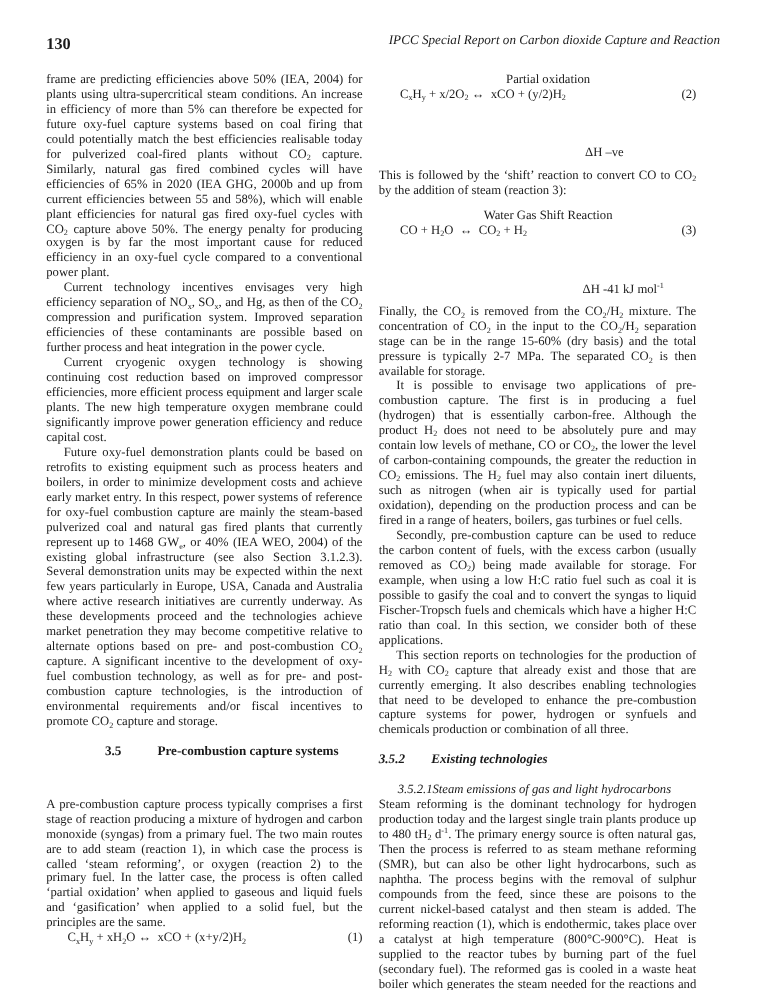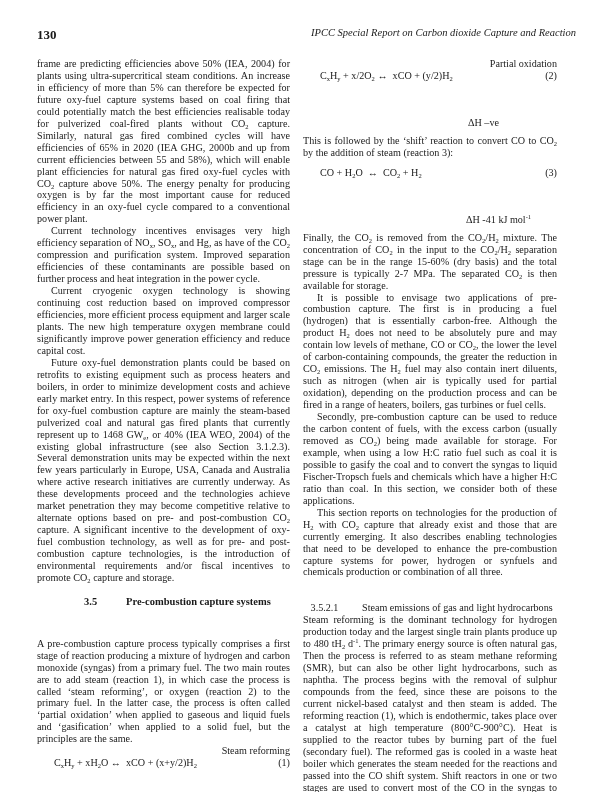--- a/index.html
+++ b/index.html
@@ -19,87 +19,91 @@
   .col {
     position: absolute; top: 58px; width: 253px;
     font-size: 10.15px; line-height: 11.95px;
     text-align: justify; hyphens: none;
   }
   .col-left { left: 37px; }
   .col-right { left: 303px; width: 254px; }
   p { margin: 0; }
   p.indent { text-indent: 14px; }
   .gap { height: 11.95px; }
-  .eq-label { padding-left: 17px; text-align: right; }
+  .eq-label { padding-left: 17px; text-align: center; }
   .eq {
     padding-left: 17px; display: flex; white-space: nowrap; text-align: left;
   }
   .eq .eq-lhs { flex: 0 0 auto; }
   .eq .eq-dh { flex: 0 0 auto; margin-top: 47px; }
   .eq .eq-num { margin-left: auto; }
   sub { font-size: 6.5px; vertical-align: -2px; line-height: 0; }
   sup { font-size: 6.5px; vertical-align: 4px; line-height: 0; }
   .h2 {
     font-weight: bold; font-size: 10.5px; display: flex; text-align: left; margin-left: 47px;
   }
   .h3 {
     font-weight: bold; font-style: italic; font-size: 10.5px; display: flex; text-align: left;
   }
-  .h4 { display: flex; text-align: center; gap: 16px; }
+  .h4 { font-style: italic; display: flex; text-align: right; }
   .h-num { width: 42px; flex: 0 0 auto; }
   .h4 .h-num { width: 43px; }
 </style>
 </head>
 <body>
 
 <div class="page-number">130</div>
 <div class="running-head">IPCC Special Report on Carbon dioxide Capture and Reaction</div>
 
 <div class="col col-left">
   <p><span>frame are predicting efficiencies above 50% (IEA, 2004) for plants using ultra-supercritical steam conditions. An increase in efficiency of more than 5% can therefore be expected for future oxy-fuel capture systems based on coal firing that could potentially match the best efficiencies realisable today for pulverized coal-fired plants without CO</span><sub>2</sub><span> capture. Similarly, natural gas fired combined cycles will have efficiencies of 65% in 2020 (IEA GHG, 2000b and up from current efficiencies between 55 and 58%), which will enable plant efficiencies for natural gas fired oxy-fuel cycles with CO</span><sub>2</sub><span> capture above 50%. The energy penalty for producing oxygen is by far the most important cause for reduced efficiency in an oxy-fuel cycle compared to a conventional power plant.</span></p>
-  <p class="indent"><span>Current technology incentives envisages very high efficiency separation of NO</span><sub>x</sub><span>, SO</span><sub>x</sub><span>, and Hg, as have of the CO</span><sub>2</sub><span> compression and purification system. Improved separation efficiencies of these contaminants are possible based on further process and heat integration in the power cycle.</span></p>
+  <p class="indent"><span>Current technology incentives envisages very high efficiency separation of NO</span><sub>x</sub><span>, SO</span><sub>x</sub><span>, and Hg, as then of the CO</span><sub>2</sub><span> compression and purification system. Improved separation efficiencies of these contaminants are possible based on further process and heat integration in the power cycle.</span></p>
   <p class="indent">Current cryogenic oxygen technology is showing continuing cost reduction based on improved compressor efficiencies, more efficient process equipment and larger scale plants. The new high temperature oxygen membrane could significantly improve power generation efficiency and reduce capital cost.</p>
   <p class="indent"><span>Future oxy-fuel demonstration plants could be based on retrofits to existing equipment such as process heaters and boilers, in order to minimize development costs and achieve early market entry. In this respect, power systems of reference for oxy-fuel combustion capture are mainly the steam-based pulverized coal and natural gas fired plants that currently represent up to 1468 GW</span><sub>e</sub><span>, or 40% (IEA WEO, 2004) of the existing global infrastructure (see also Section 3.1.2.3). Several demonstration units may be expected within the next few years particularly in Europe, USA, Canada and Australia where active research initiatives are currently underway. As these developments proceed and the technologies achieve market penetration they may become competitive relative to alternate options based on pre- and post-combustion CO</span><sub>2</sub><span> capture. A significant incentive to the development of oxy-fuel combustion technology, as well as for pre- and post-combustion capture technologies, is the introduction of environmental requirements and/or fiscal incentives to promote CO</span><sub>2</sub><span> capture and storage.</span></p>
   <div class="gap"></div>
   <div class="h2">
     <span class="h-num">3.5</span>
       <span>Pre-combustion capture systems</span>
   </div>
   <div class="gap"></div>
   <div class="gap"></div>
   <div class="gap" style="height:6px"></div>
   <p>A pre-combustion capture process typically comprises a first stage of reaction producing a mixture of hydrogen and carbon monoxide (syngas) from a primary fuel. The two main routes are to add steam (reaction 1), in which case the process is called ‘steam reforming’, or oxygen (reaction 2) to the primary fuel. In the latter case, the process is often called ‘partial oxidation’ when applied to gaseous and liquid fuels and ‘gasification’ when applied to a solid fuel, but the principles are the same.</p>
-  <div class="eq-label">Steam reforming</div>
   <div class="eq">
     <span class="eq-lhs"><span>C</span><sub>x</sub><span>H</span><sub>y</sub> + xH<sub>2</sub>O <span>↔</span>&nbsp; xCO + (x+y/2)H<sub>2</sub>&nbsp;&nbsp; </span>
     <span class="eq-dh">ΔH +ve</span>
     <span class="eq-num">(1)</span>
   </div>
 </div>
 
 <div class="col col-right">
   <div class="eq-label">Partial oxidation</div>
   <div class="eq">
     <span class="eq-lhs" style="width:148px"><span>C</span><sub>x</sub><span>H</span><sub>y</sub> + x/2O<sub>2</sub> <span>↔</span>&nbsp; xCO + (y/2)H<sub>2</sub></span>
     <span class="eq-dh">ΔH –ve</span>
     <span class="eq-num">(2)</span>
   </div>
   <div class="gap" style="height:6px"></div>
   <p><span>This is followed by the ‘shift’ reaction to convert CO to CO</span><sub>2</sub><span> by the addition of steam (reaction 3):</span></p>
   <div class="gap" style="height:8px"></div>
+  <div class="eq-label">Water Gas Shift Reaction</div>
   <div class="eq">
     <span class="eq-lhs" style="width:146px">CO + H<sub>2</sub>O &nbsp;<span>↔</span>&nbsp; CO<sub>2</sub> + H<sub>2</sub></span>
     <span class="eq-dh"><span>ΔH -41 kJ mol</span><sup>-1</sup></span>
     <span class="eq-num">(3)</span>
   </div>
   <div class="gap" style="height:6px"></div>
   <p><span>Finally, the CO</span><sub>2</sub><span> is removed from the CO</span><sub>2</sub><span>/H</span><sub>2</sub><span> mixture. The concentration of CO</span><sub>2</sub><span> in the input to the CO</span><sub>2</sub><span>/H</span><sub>2</sub><span> separation stage can be in the range 15-60% (dry basis) and the total pressure is typically 2-7 MPa. The separated CO</span><sub>2</sub><span> is then available for storage.</span></p>
   <p class="indent"><span>It is possible to envisage two applications of pre-combustion capture. The first is in producing a fuel (hydrogen) that is essentially carbon-free. Although the product H</span><sub>2</sub><span> does not need to be absolutely pure and may contain low levels of methane, CO or CO</span><sub>2</sub><span>, the lower the level of carbon-containing compounds, the greater the reduction in CO</span><sub>2</sub><span> emissions. The H</span><sub>2</sub><span> fuel may also contain inert diluents, such as nitrogen (when air is typically used for partial oxidation), depending on the production process and can be fired in a range of heaters, boilers, gas turbines or fuel cells.</span></p>
   <p class="indent"><span>Secondly, pre-combustion capture can be used to reduce the carbon content of fuels, with the excess carbon (usually removed as CO</span><sub>2</sub><span>) being made available for storage. For example, when using a low H:C ratio fuel such as coal it is possible to gasify the coal and to convert the syngas to liquid Fischer-Tropsch fuels and chemicals which have a higher H:C ratio than coal. In this section, we consider both of these applications.</span></p>
   <p class="indent"><span>This section reports on technologies for the production of H</span><sub>2</sub><span> with CO</span><sub>2</sub><span> capture that already exist and those that are currently emerging. It also describes enabling technologies that need to be developed to enhance the pre-combustion capture systems for power, hydrogen or synfuels and chemicals production or combination of all three.</span></p>
   <div class="gap"></div>
+  <div class="h3">
+    <span class="h-num">3.5.2</span>
+      <span>Existing technologies</span>
+  </div>
   <div class="gap"></div>
   <div class="h4">
     <span class="h-num">3.5.2.1</span>
       <span>Steam emissions of gas and light hydrocarbons</span>
   </div>
   <p><span>Steam reforming is the dominant technology for hydrogen production today and the largest single train plants produce up to 480 tH</span><sub>2</sub><span> d</span><sup>-1</sup><span>. The primary energy source is often natural gas, Then the process is referred to as steam methane reforming (SMR), but can also be other light hydrocarbons, such as naphtha. The process begins with the removal of sulphur compounds from the feed, since these are poisons to the current nickel-based catalyst and then steam is added. The reforming reaction (1), which is endothermic, takes place over a catalyst at high temperature (800°C-900°C). Heat is supplied to the reactor tubes by burning part of the fuel (secondary fuel). The reformed gas is cooled in a waste heat boiler which generates the steam needed for the reactions and passed into the CO shift system. Shift reactors in one or two stages are used to convert most of the CO in the syngas to CO</span><sub>2</sub><span> (Reaction 3, which is exothermic).</span></p>
 </div>
 
 </body></html>

